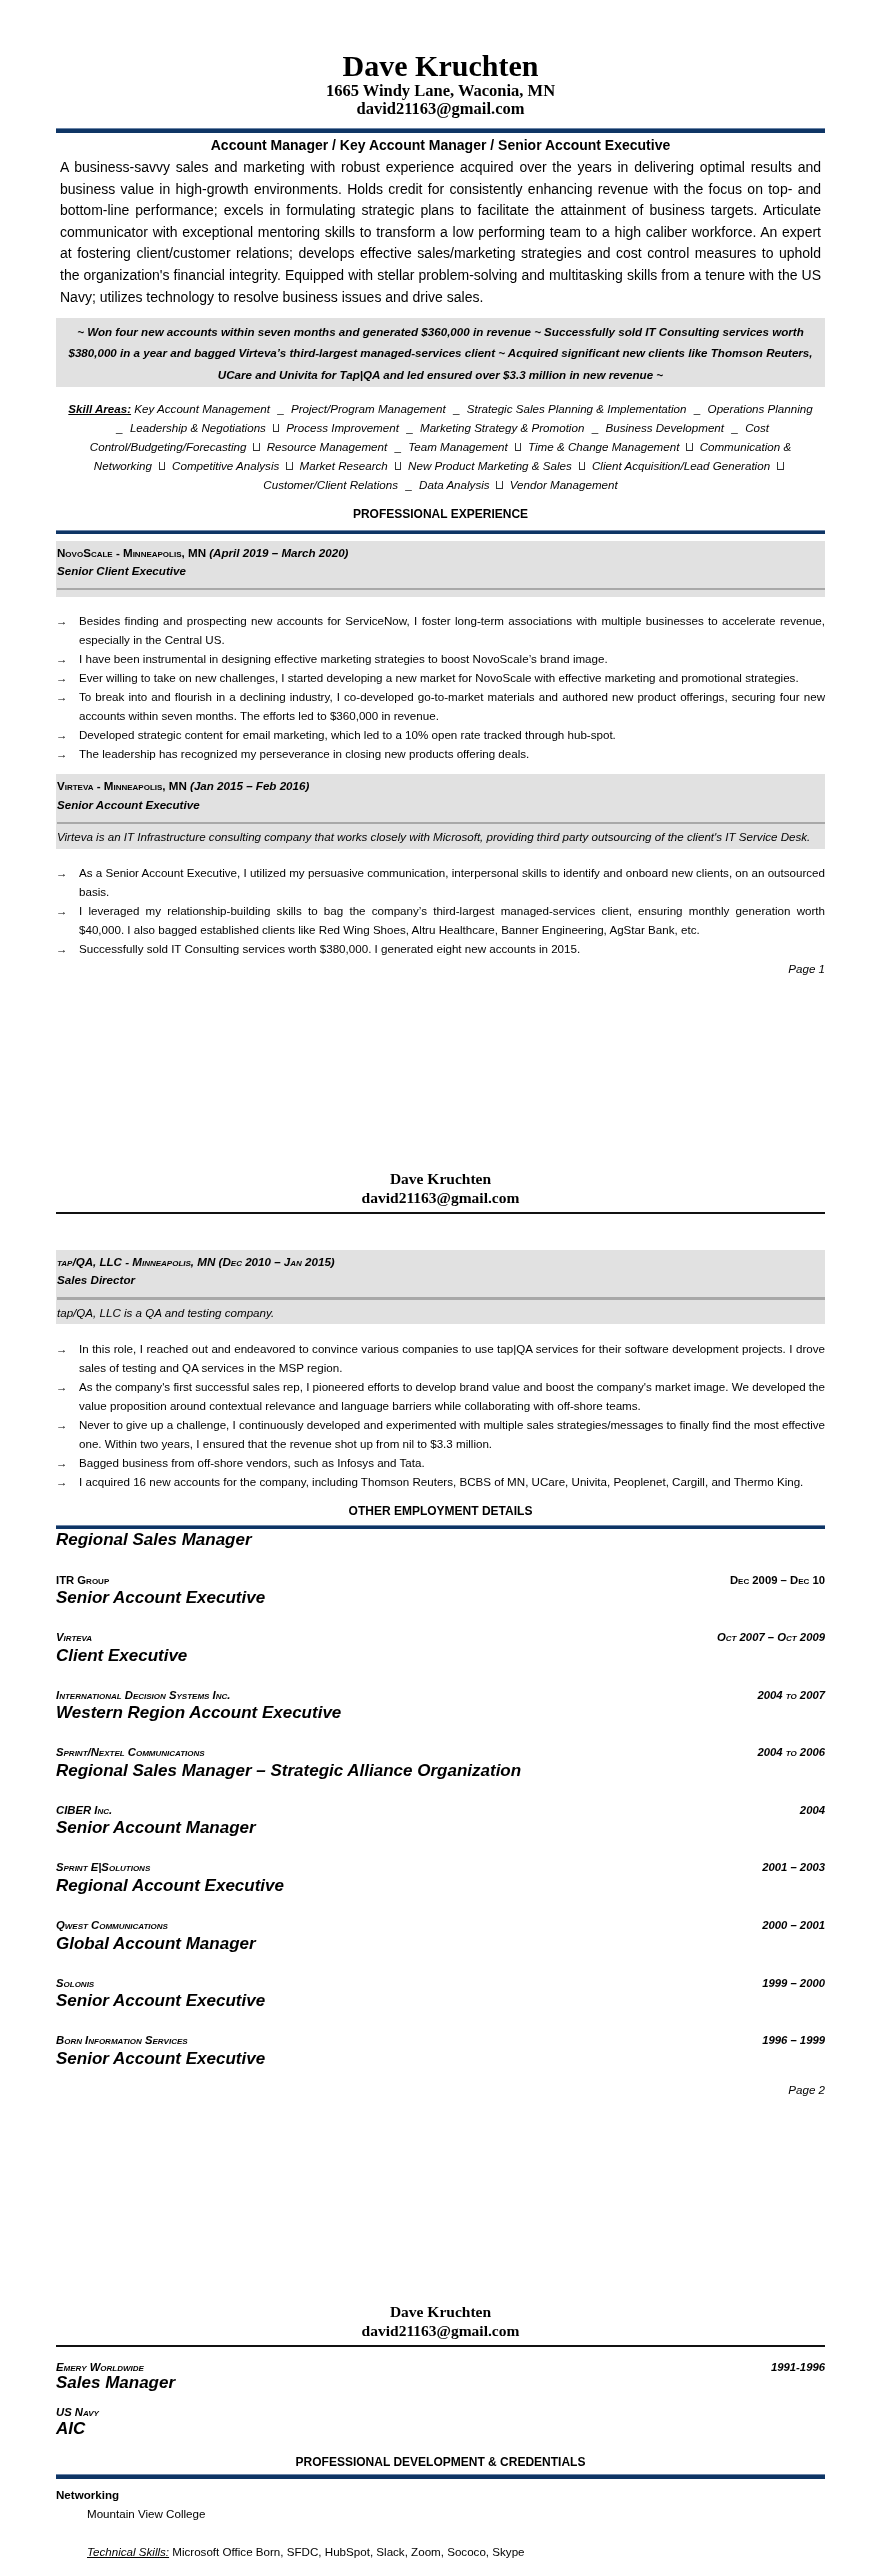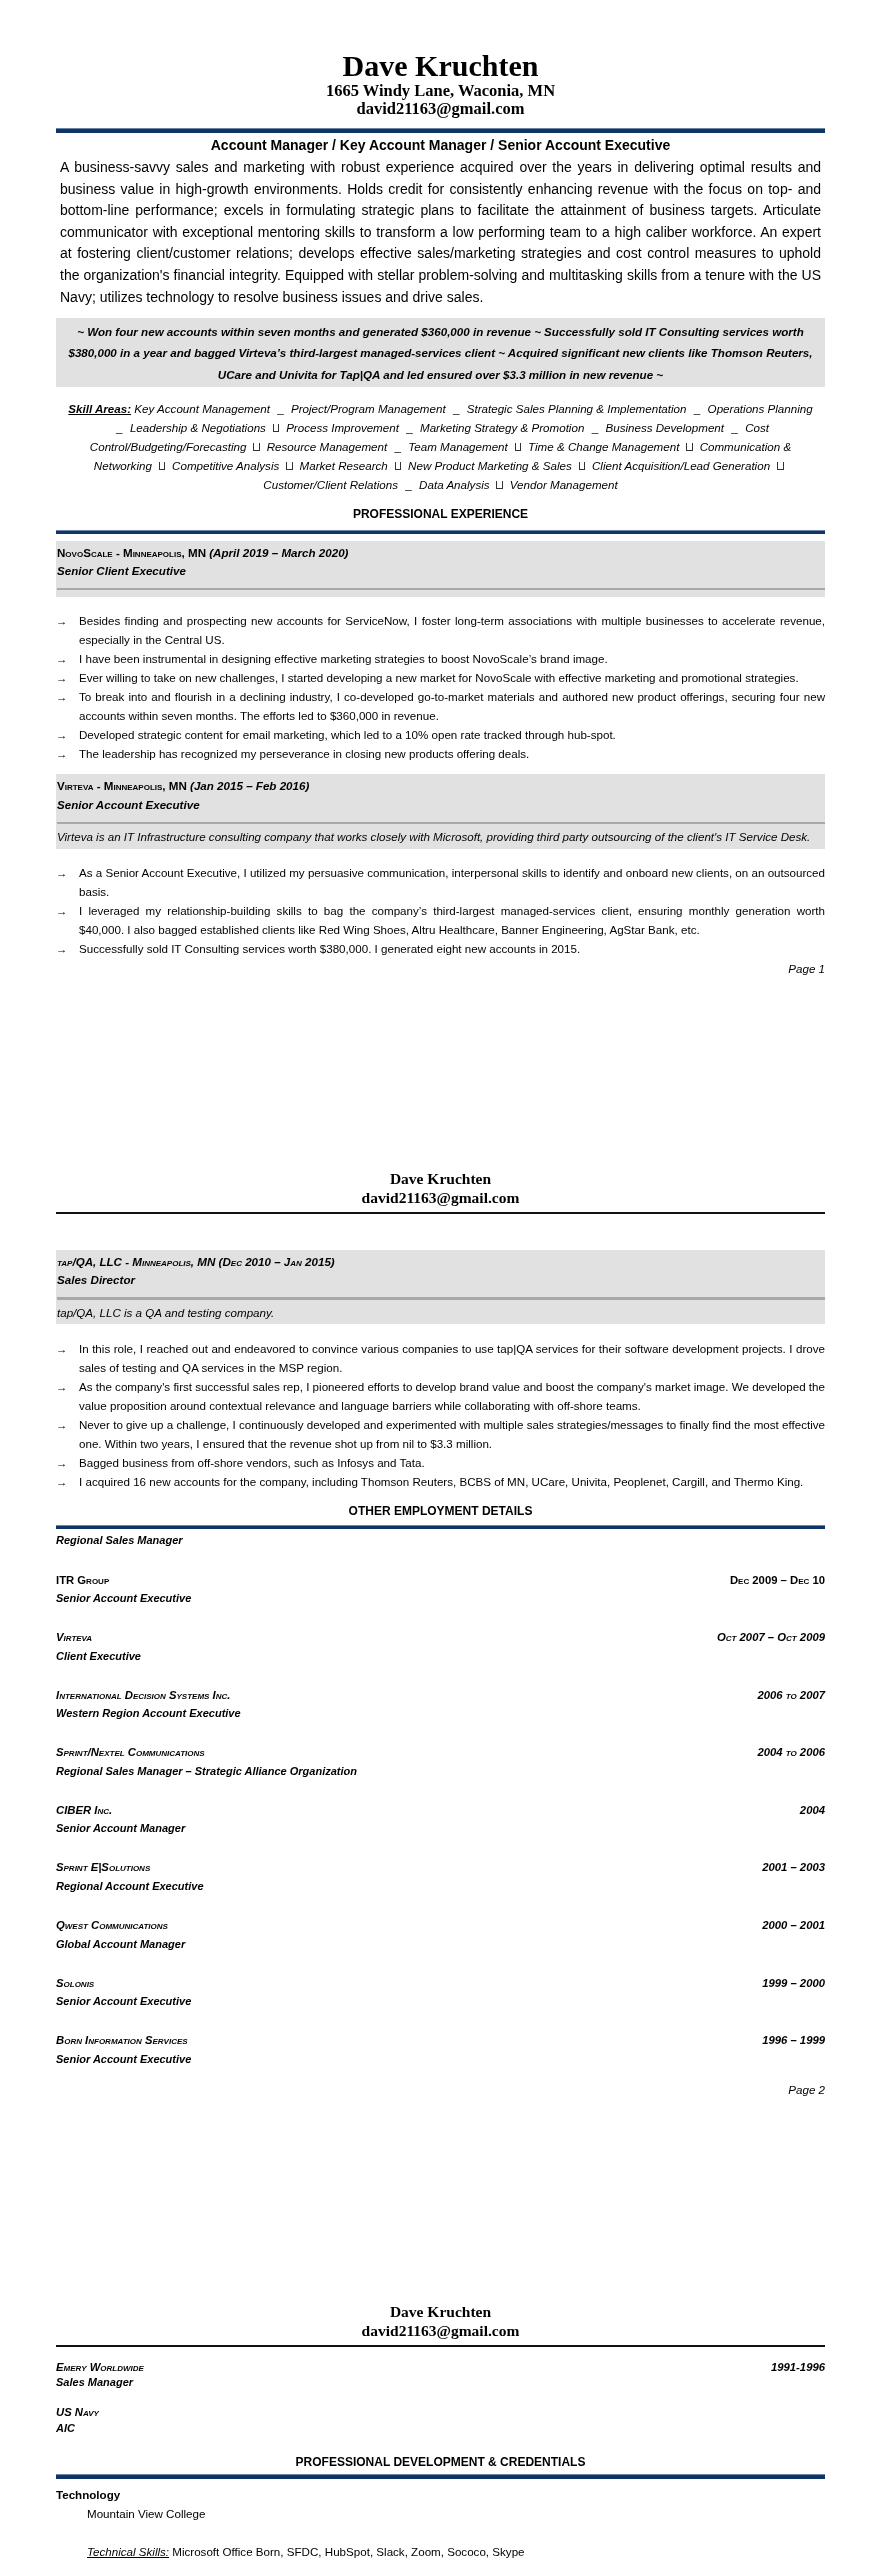--- a/index.html
+++ b/index.html
@@ -24,21 +24,21 @@
   .sc { font-variant: small-caps; }
   .job-title { font-size: 11.6px; line-height: 18.5px; font-weight: bold; font-style: italic; }
   .job-sep { height: 2.6px; background: #a8a8a8; margin: 7.2px 0 4.1px; }
   .job-desc { font-size: 11.6px; line-height: 18.5px; font-style: italic; }
   ul.bullets { list-style: none; margin: 0; padding: 0; }
   ul.bullets li { position: relative; padding-left: 23px; font-size: 11.6px; line-height: 19px; text-align: justify; }
   ul.bullets li .arrow { position: absolute; left: 0; top: 0; }
   .page-num { font-size: 11.6px; font-style: italic; text-align: right; }
   .emp-row { display: flex; justify-content: space-between; font-size: 11.3px; line-height: 18.5px; font-weight: bold; }
   .emp-row.it { font-style: italic; }
-  .emp-role { font-size: 11px; line-height: 18.5px; font-weight: bold; font-style: italic; }
+  .emp-role { font-size: 17px; line-height: 18.5px; font-weight: bold; font-style: italic; }
   .edu-h { font-size: 11.6px; font-weight: bold; line-height: 18.5px; }
   .edu-s { font-size: 11.6px; line-height: 18.5px; margin-left: 31px; }
   .tech-lbl { font-style: italic; text-decoration: underline; }
 </style>
 </head>
 <body>
 
 <div class="page" style="top:49px;">
   <div class="serif name-lg">Dave Kruchten</div>
   <div class="serif addr">1665 Windy Lane, Waconia, MN</div>
@@ -125,21 +125,21 @@
       <div style="margin-top: 20.6px;">
         <div class="emp-row it">
           <span class="sc">Virteva</span>
           <span class="sc">Oct 2007 – Oct 2009</span>
         </div>
         <div class="emp-role">Client Executive</div>
       </div>
       <div style="margin-top: 20.6px;">
         <div class="emp-row it">
           <span class="sc">International Decision Systems Inc.</span>
-          <span class="sc">2006 to 2007</span>
+          <span class="sc">2004 to 2007</span>
         </div>
         <div class="emp-role">Western Region Account Executive</div>
       </div>
       <div style="margin-top: 20.6px;">
         <div class="emp-row it">
           <span class="sc">Sprint/Nextel Communications</span>
           <span class="sc">2004 to 2006</span>
         </div>
         <div class="emp-role">Regional Sales Manager – Strategic Alliance Organization</div>
       </div>
@@ -199,20 +199,20 @@
     <div class="emp-row it" style="line-height:15.5px;">
       <span class="sc">US Navy</span>
       <span></span>
     </div>
     <div class="emp-role" style="line-height:15.5px;">AIC</div>
   </div>
 
   <div class="sec-title" style="margin-top:18.5px;">PROFESSIONAL DEVELOPMENT &amp; CREDENTIALS</div>
   <div class="rule-blue" style="margin-top:4.1px;"></div>
 
-  <div class="edu-h" style="margin-top:7.2px;">Technology</div>
+  <div class="edu-h" style="margin-top:7.2px;">Networking</div>
   <div class="edu-s">Mountain View College</div>
 
   <div class="edu-s" style="margin-top:19.6px;">
     <span class="tech-lbl">Technical Skills:</span><span> Microsoft Office Born, SFDC, HubSpot, Slack, Zoom, Sococo, Skype</span>
   </div>
 </div>
 
 
 </body></html>

